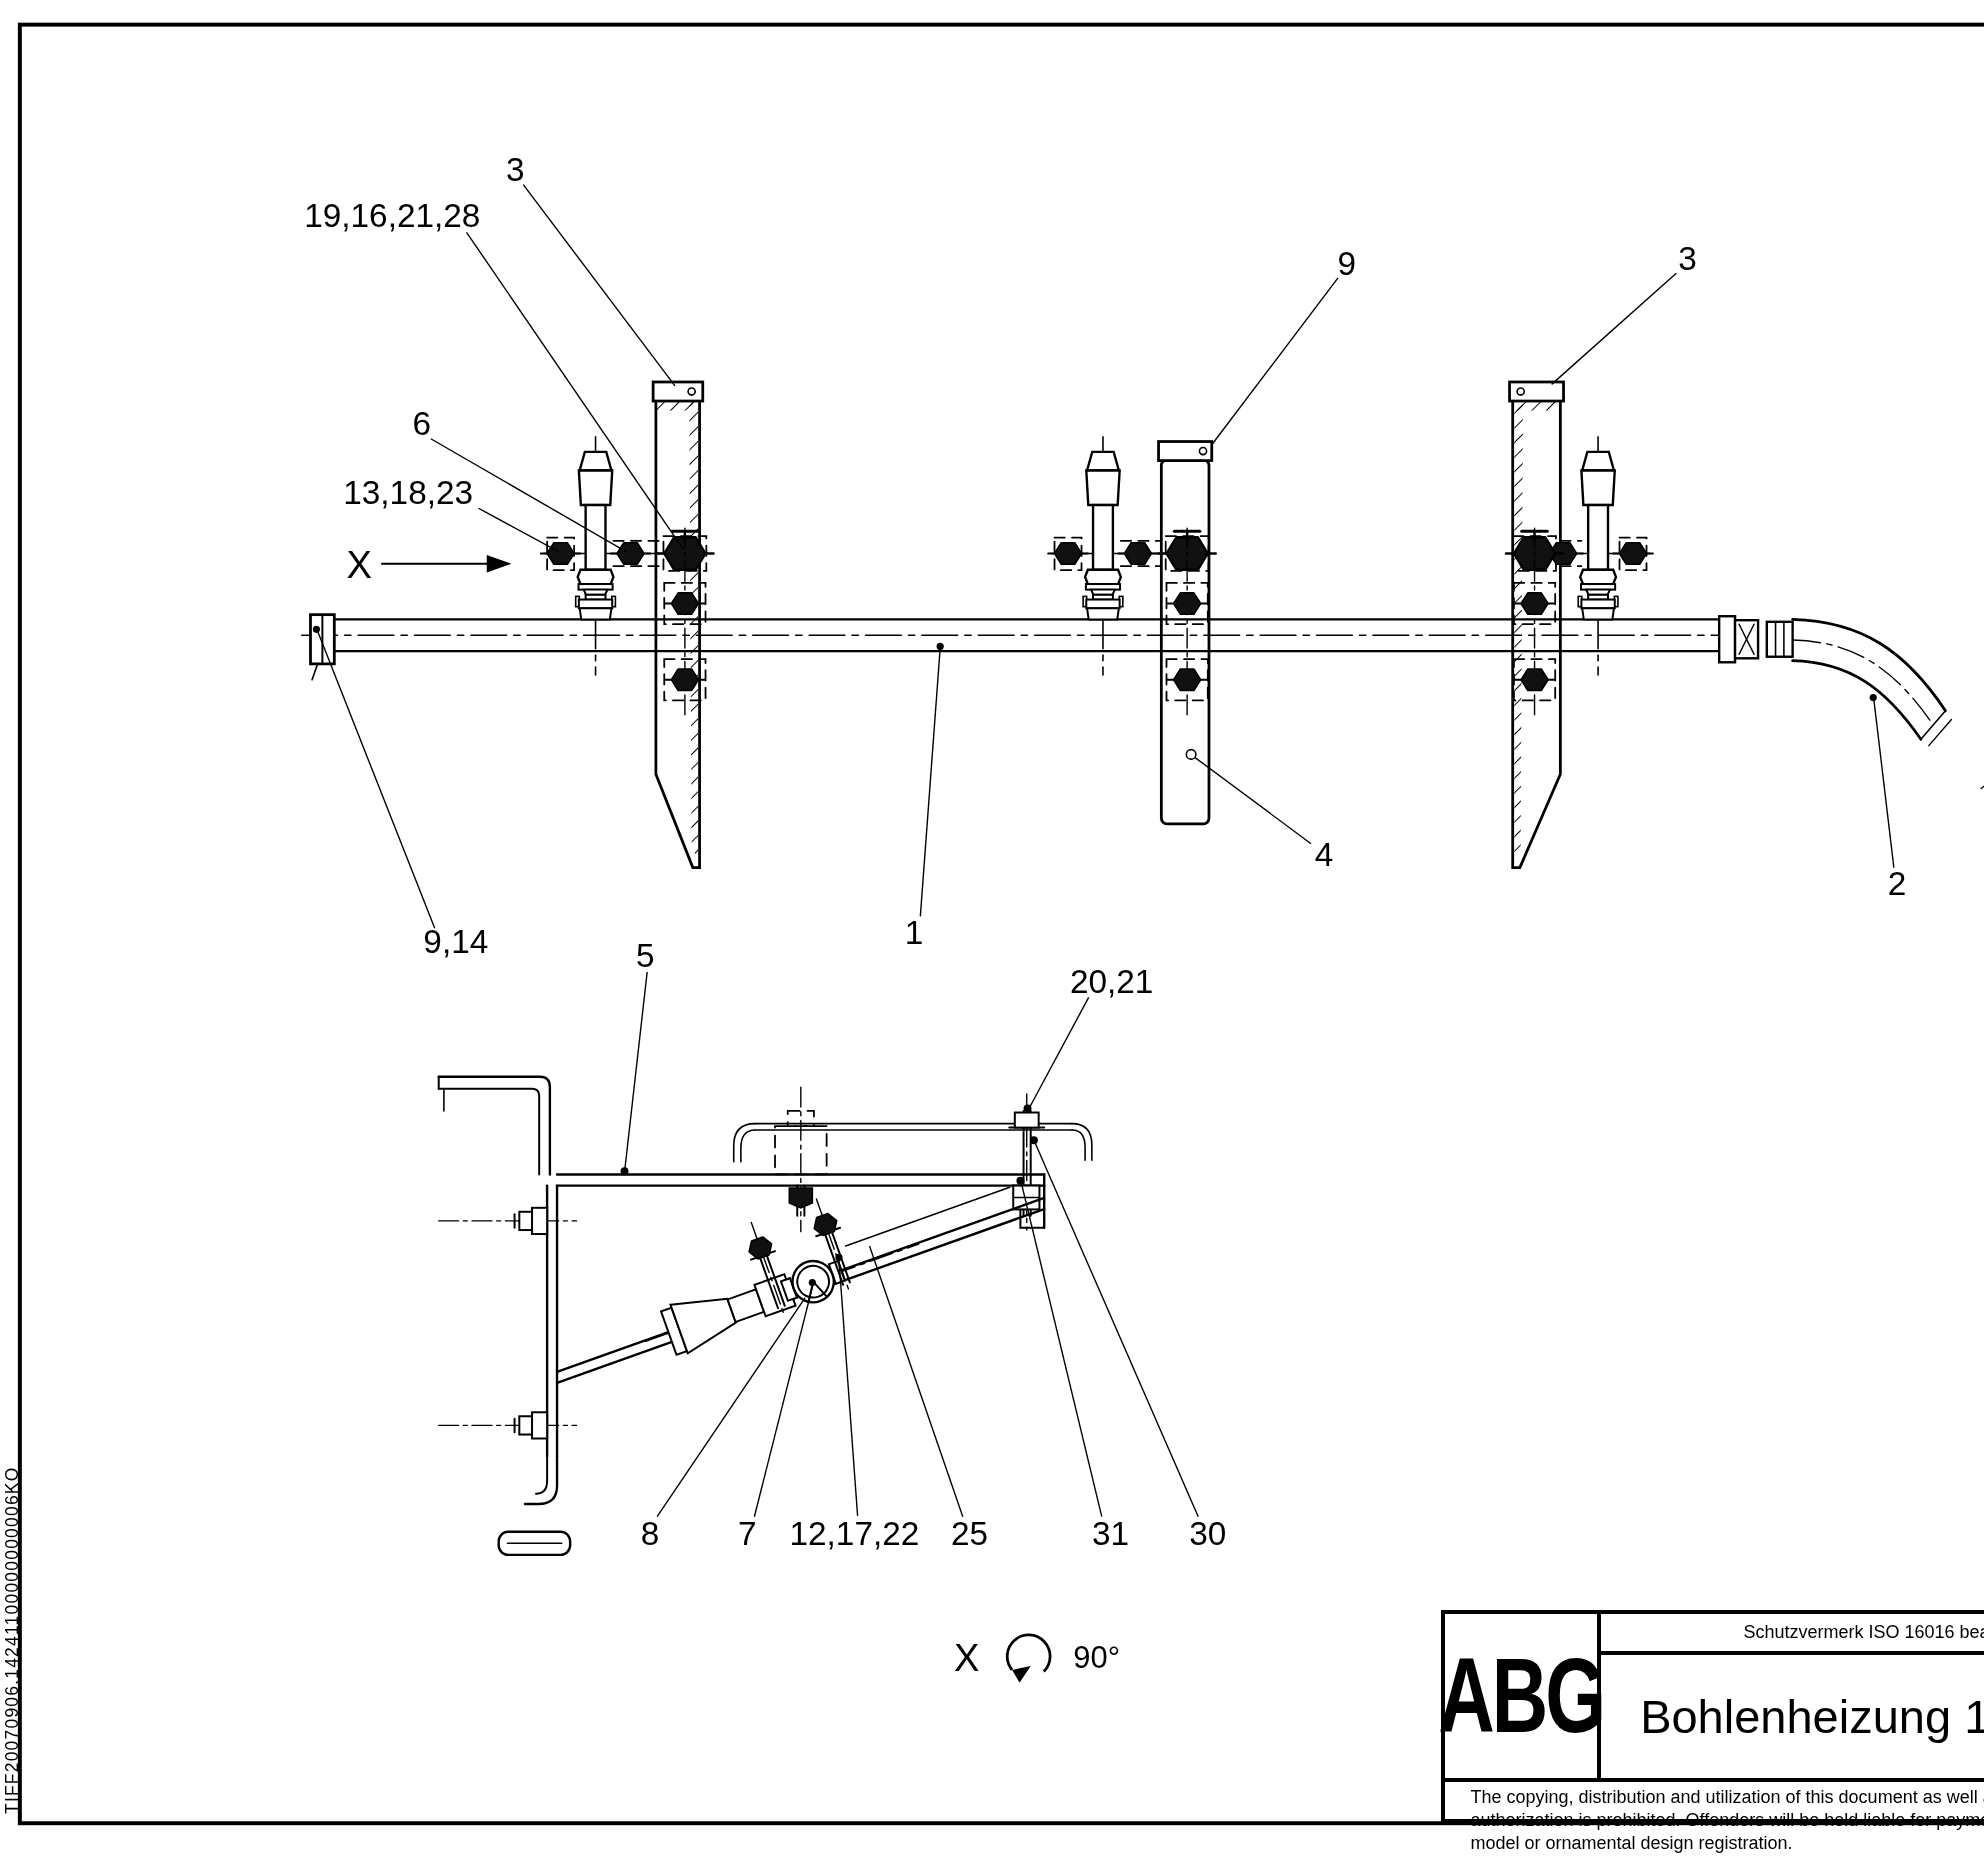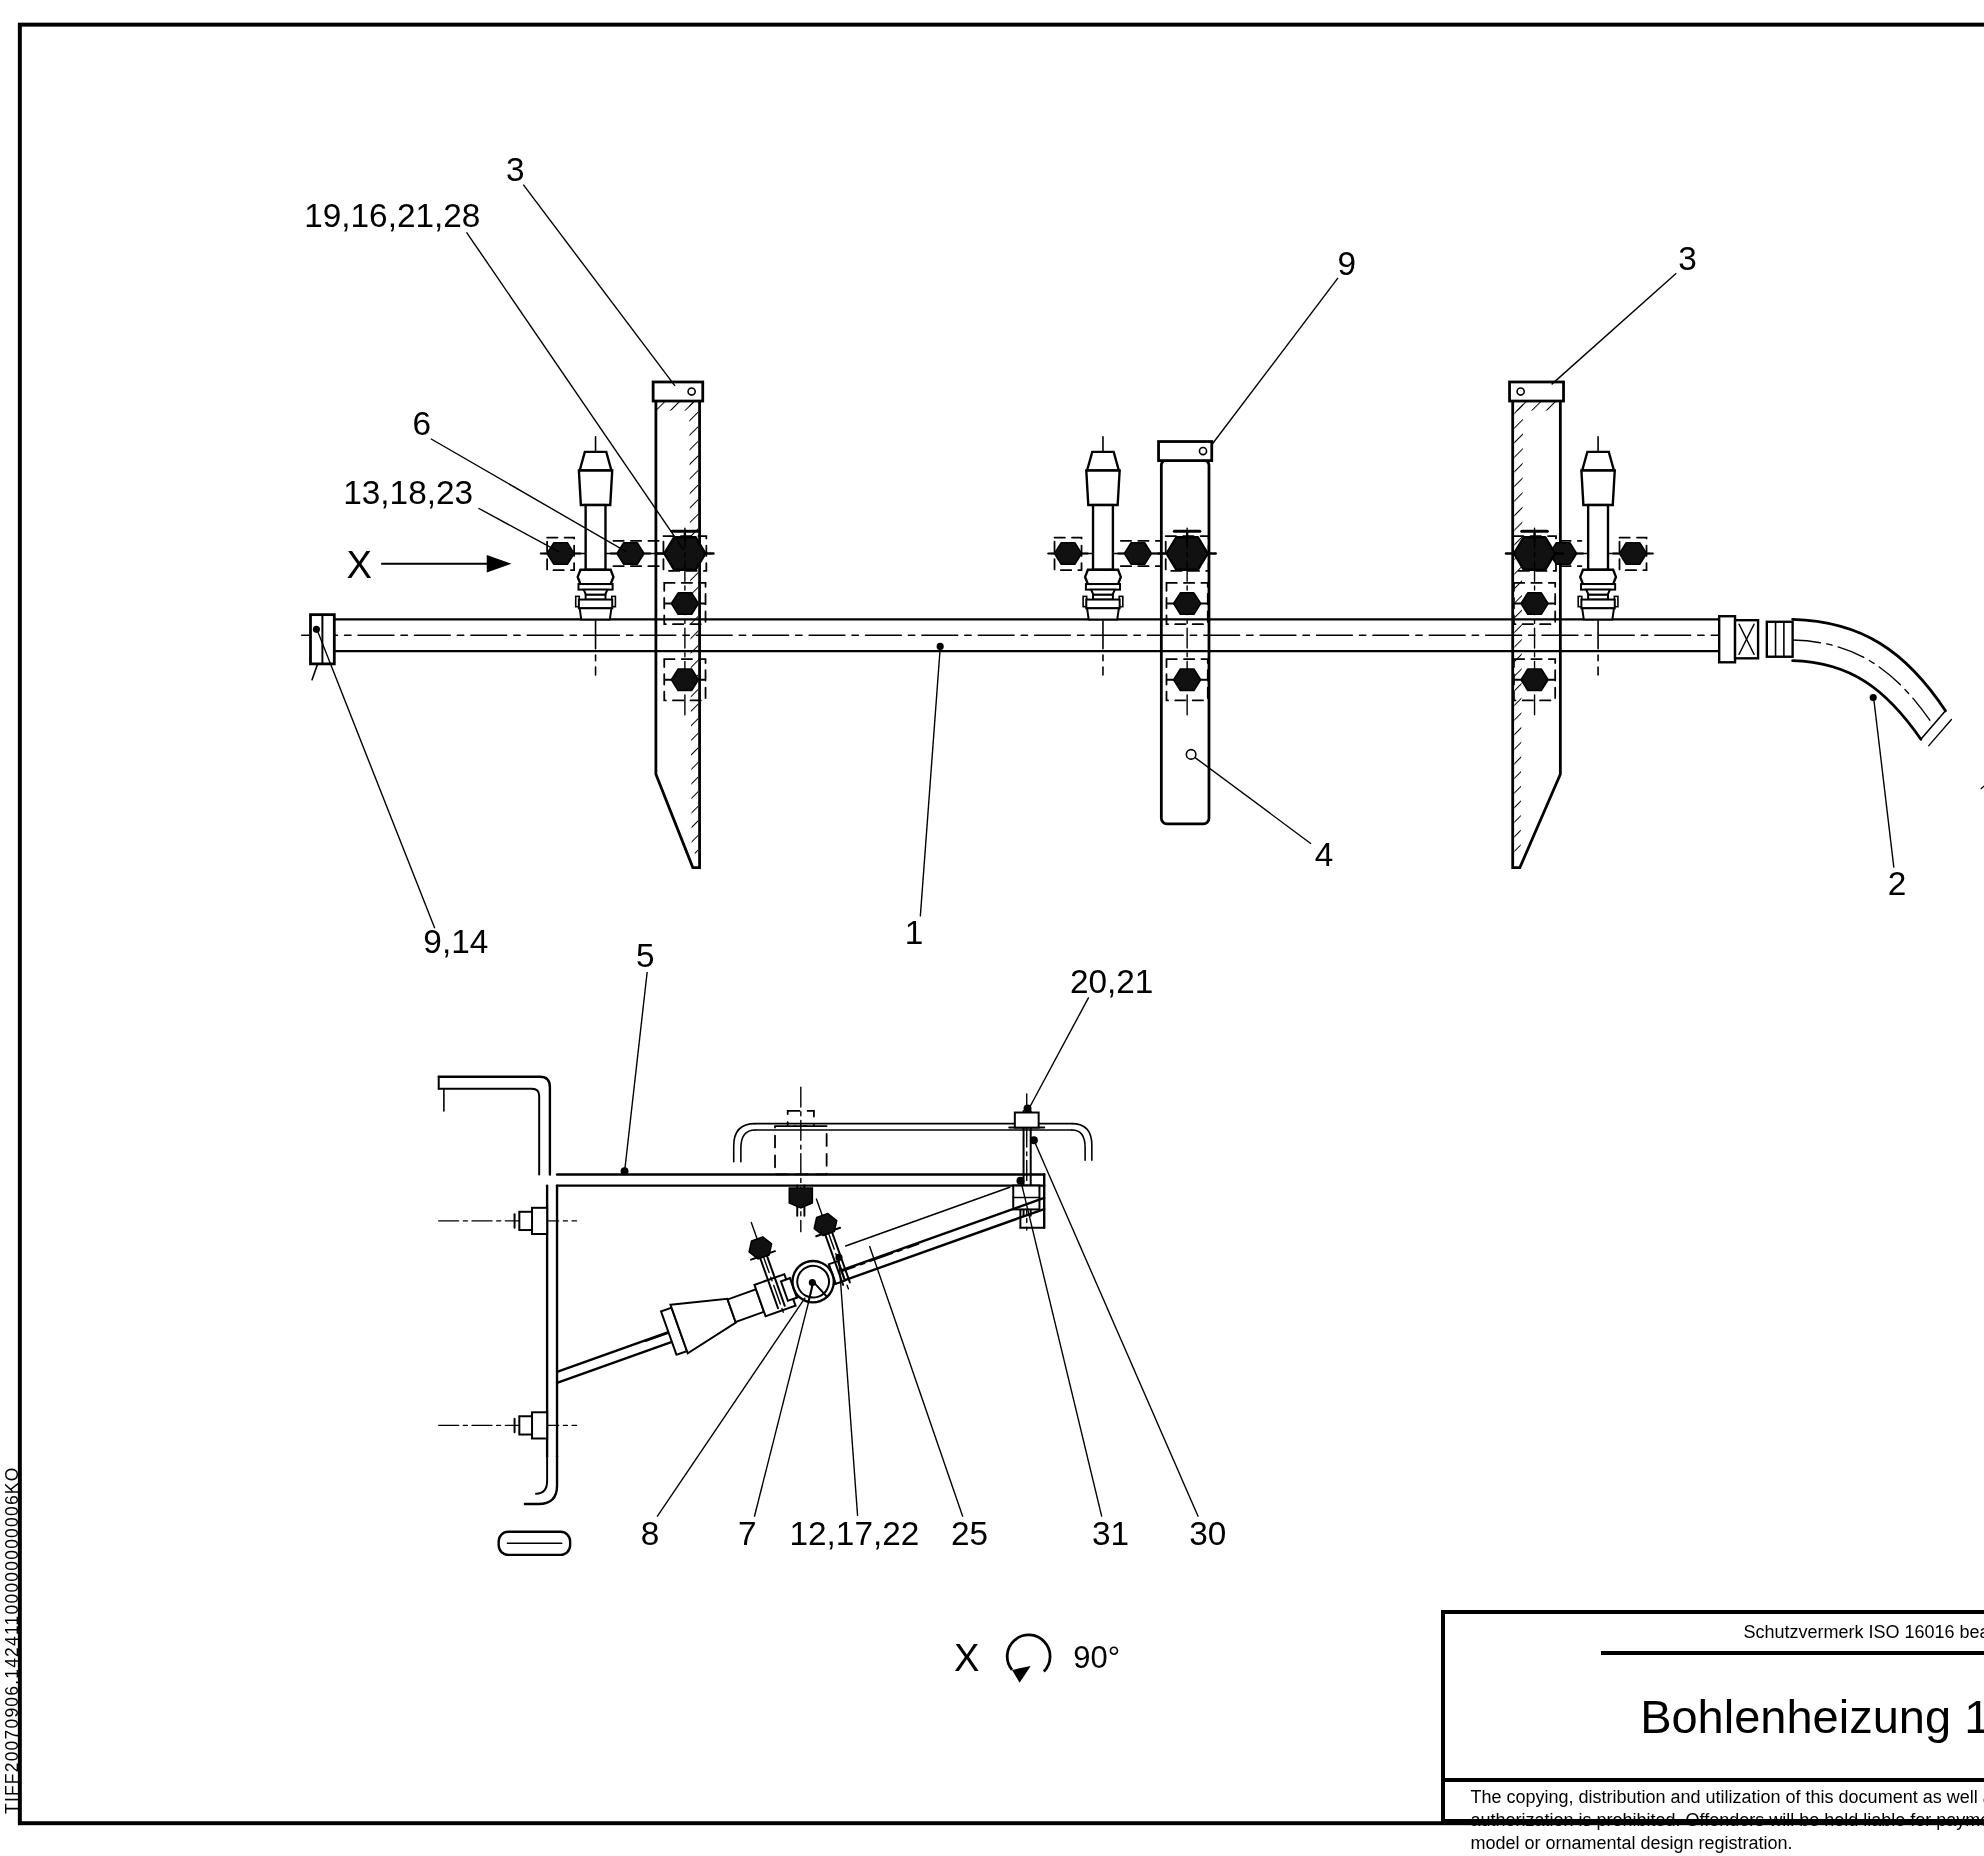--- a/index.html
+++ b/index.html
@@ -334,20 +334,23 @@
     <text class="part-label" x="1882" y="3892" text-anchor="middle">7</text>
     <text class="part-label" x="2152" y="3892" text-anchor="middle">12,17,22</text>
     <text class="part-label" x="2442" y="3892" text-anchor="middle">25</text>
     <text class="part-label" x="2797" y="3892" text-anchor="middle">31</text>
     <text class="part-label" x="3042" y="3892" text-anchor="middle">30</text>
   </g>
 </svg>
 
 
 <div class="tblock">
+  <div class="tb-cell tb-abg">
+    <span class="abg-logo">ABG</span>
+  </div>
   <div class="tb-cell tb-notice">Schutzvermerk ISO 16016 beachten.</div>
   <div class="tb-cell tb-title">Bohlenheizung 1500 LH</div>
 
   <div class="tb-cell tb-legal">The copying, distribution and utilization of this document as well as the communication of its contents to others without expressed authorization is prohibited. Offenders will be held liable for payment of damages. All rights reserved in the event of the grant of a patent, utility model or ornamental design registration.</div>
 </div>
 
 
 <div class="side-code">TIFF20070906.14241100000000006KO</div>
 
 </div>

